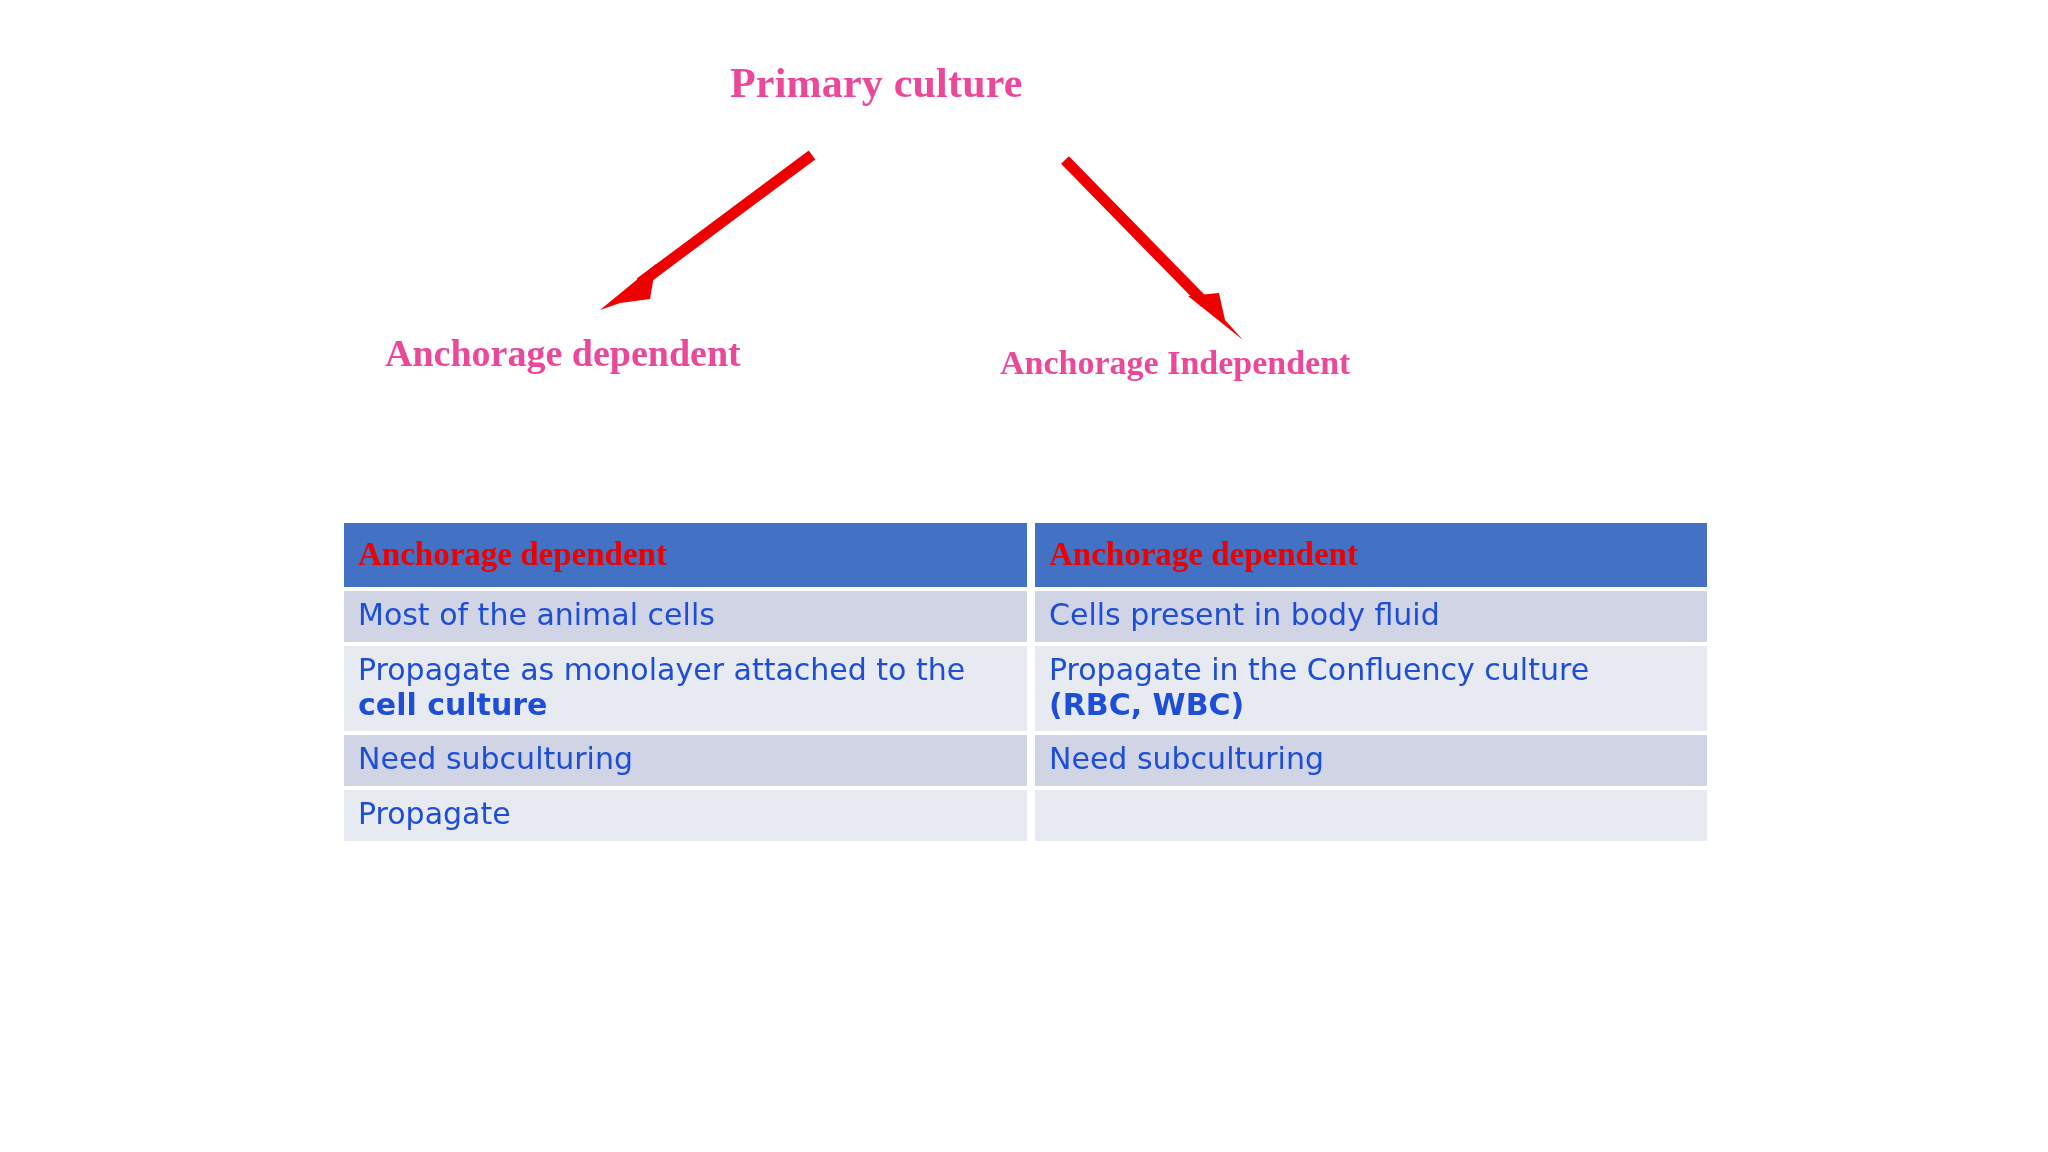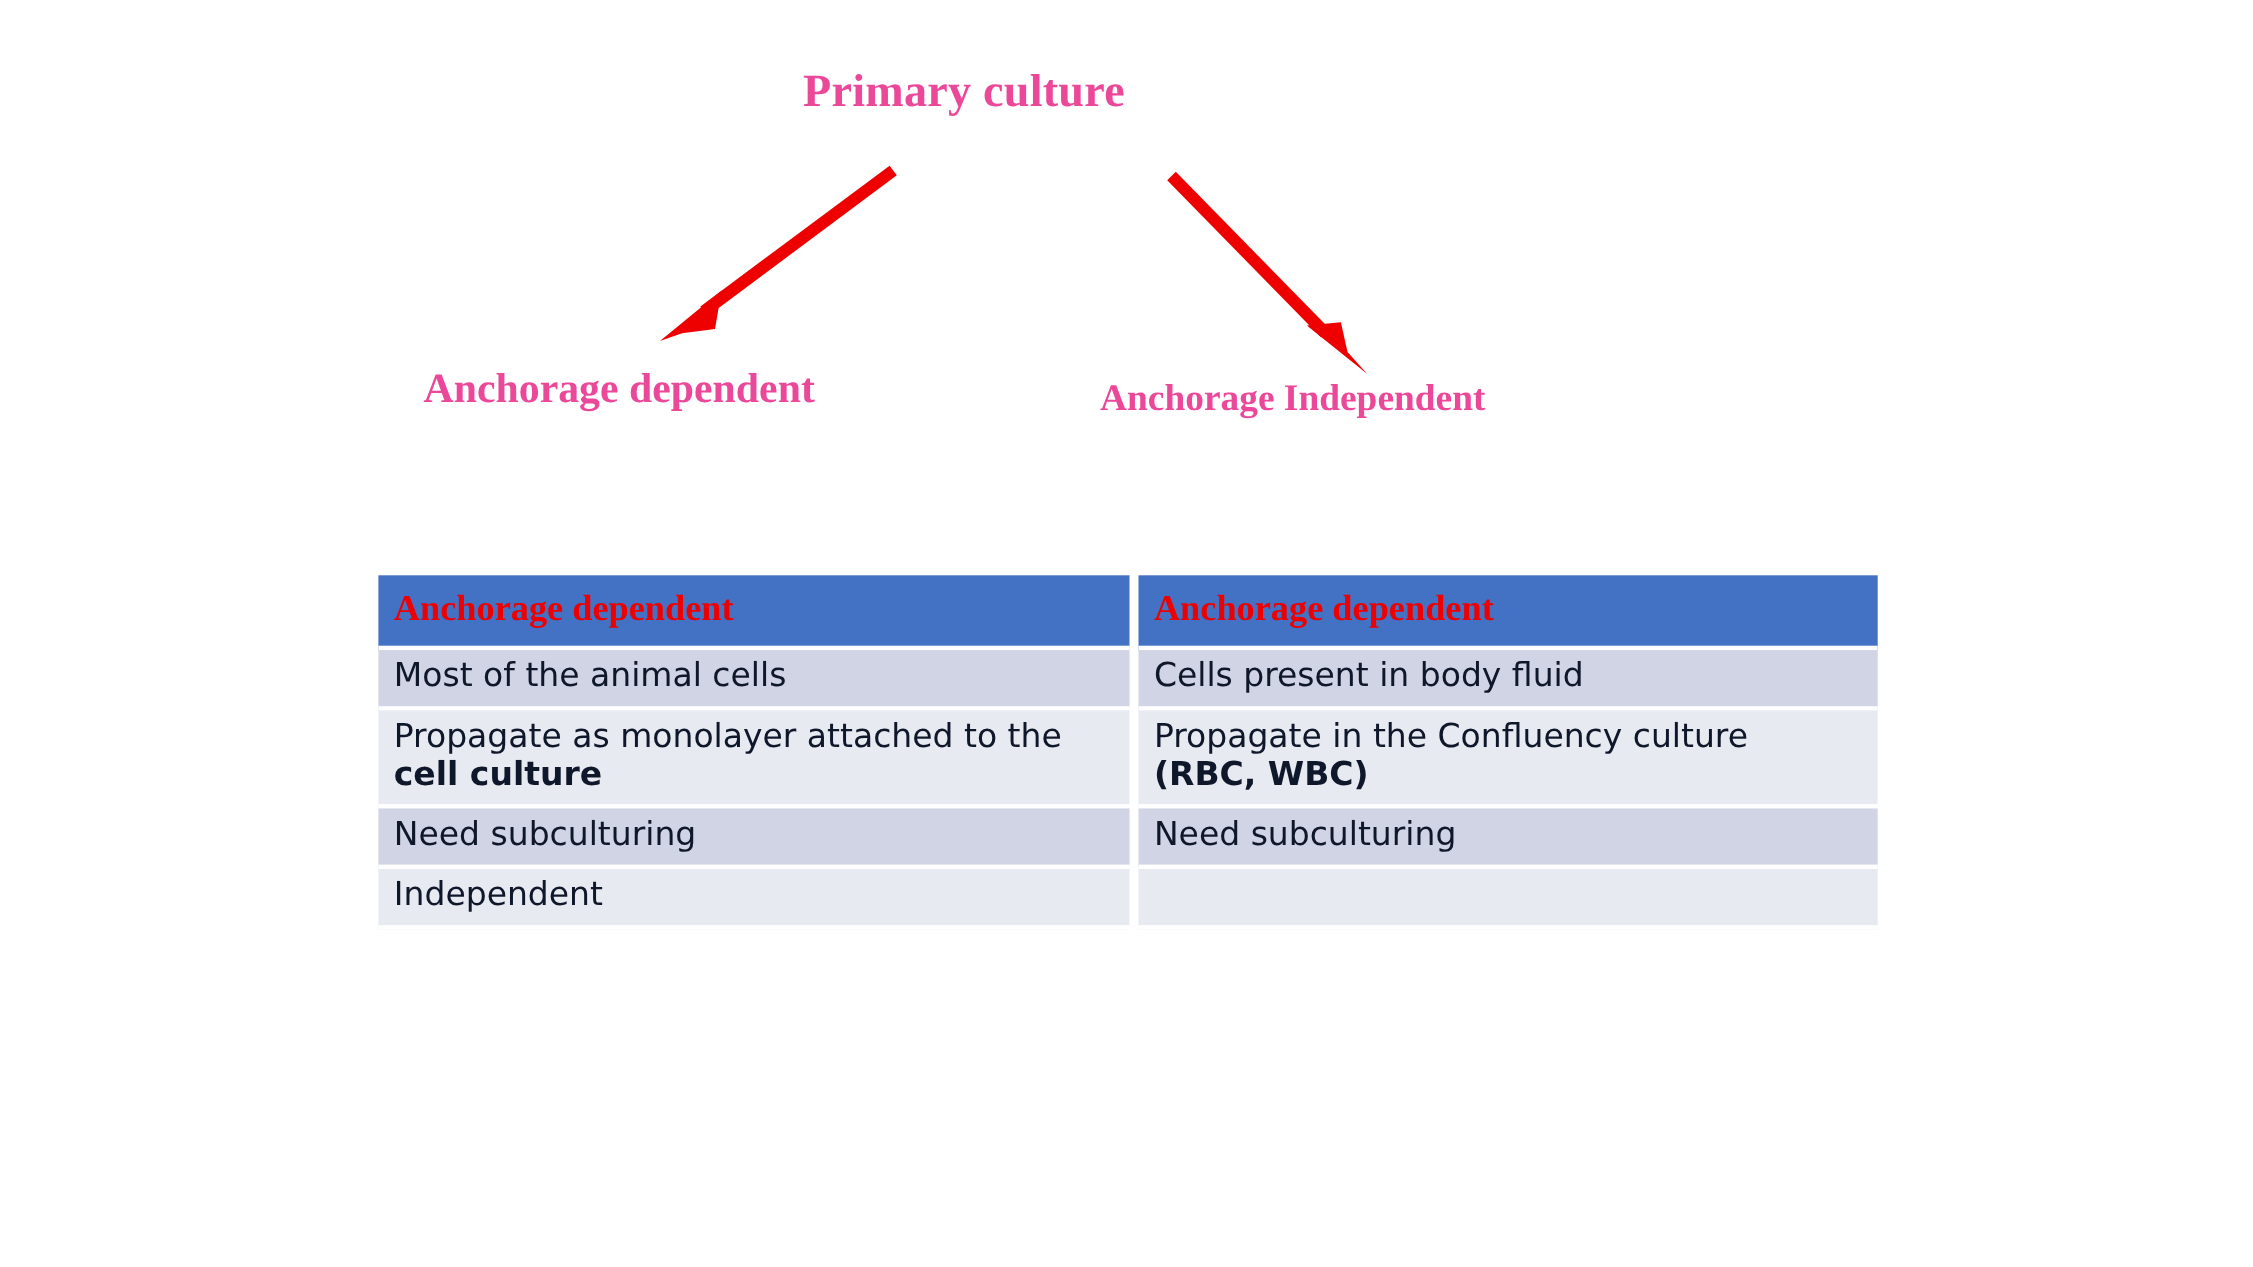--- a/index.html
+++ b/index.html
@@ -109,21 +109,21 @@
     font-family: "Liberation Serif", serif;
     font-weight: bold;
     font-size: 33px;
     line-height: 1.12;
     height: 54px;
     padding-top: 4px;
     padding-bottom: 6px;
   }
 
   table.cmp tbody td {
-    color: #0f172a;
+    color: #1d4ed8;
     font-family: "DejaVu Sans", sans-serif;
     font-size: 30px;
     line-height: 1.16;
   }
 
   tr.row-odd td { background: #d0d4e4; }
   tr.row-even td { background: #e8eaf2; margin-top: 18px; }
 
   td.cell-serif {
     font-family: "Liberation Serif", serif;
@@ -195,21 +195,21 @@
           </td>
         </tr>
 
         <tr class="row-odd">
           <td>Need subculturing</td>
           <td class="spacer"></td>
           <td>Need subculturing</td>
         </tr>
 
         <tr class="row-even">
-          <td class="cell-serif">Independent</td>
+          <td class="cell-serif">Propagate</td>
           <td class="spacer"></td>
           <td></td>
         </tr>
       </tbody>
     </table>
   </div>
 
 </div>
 
 </body></html>

